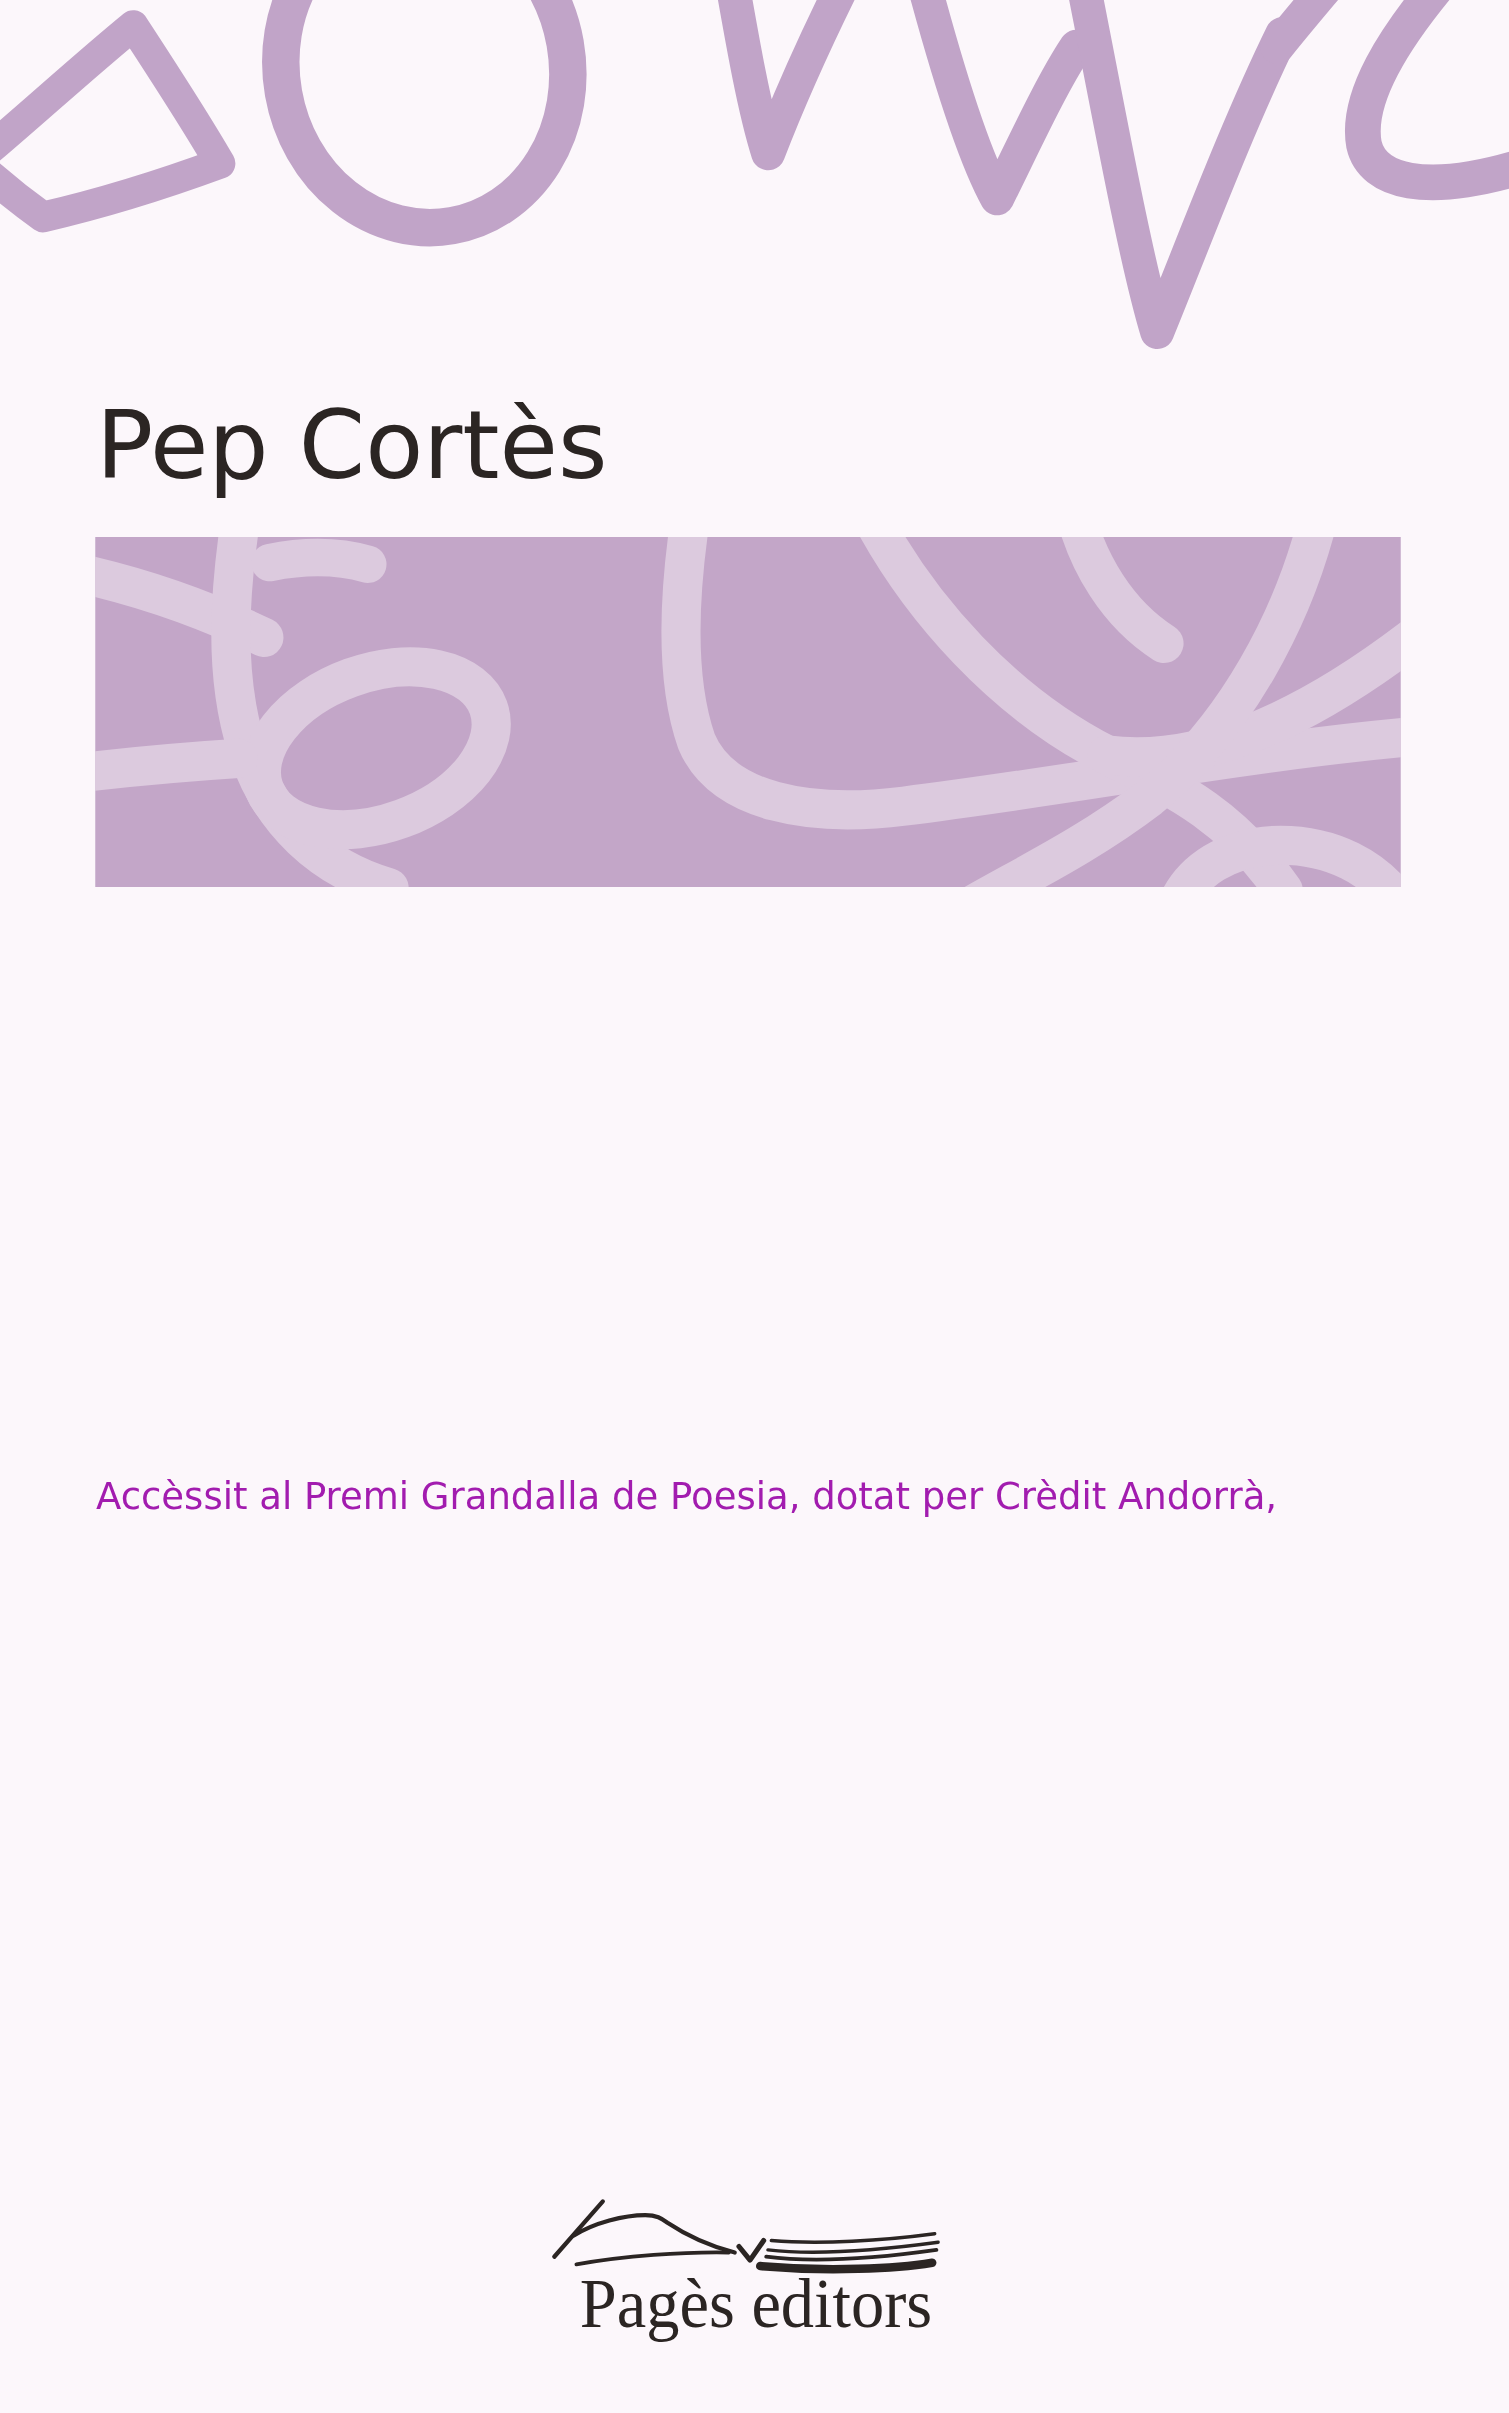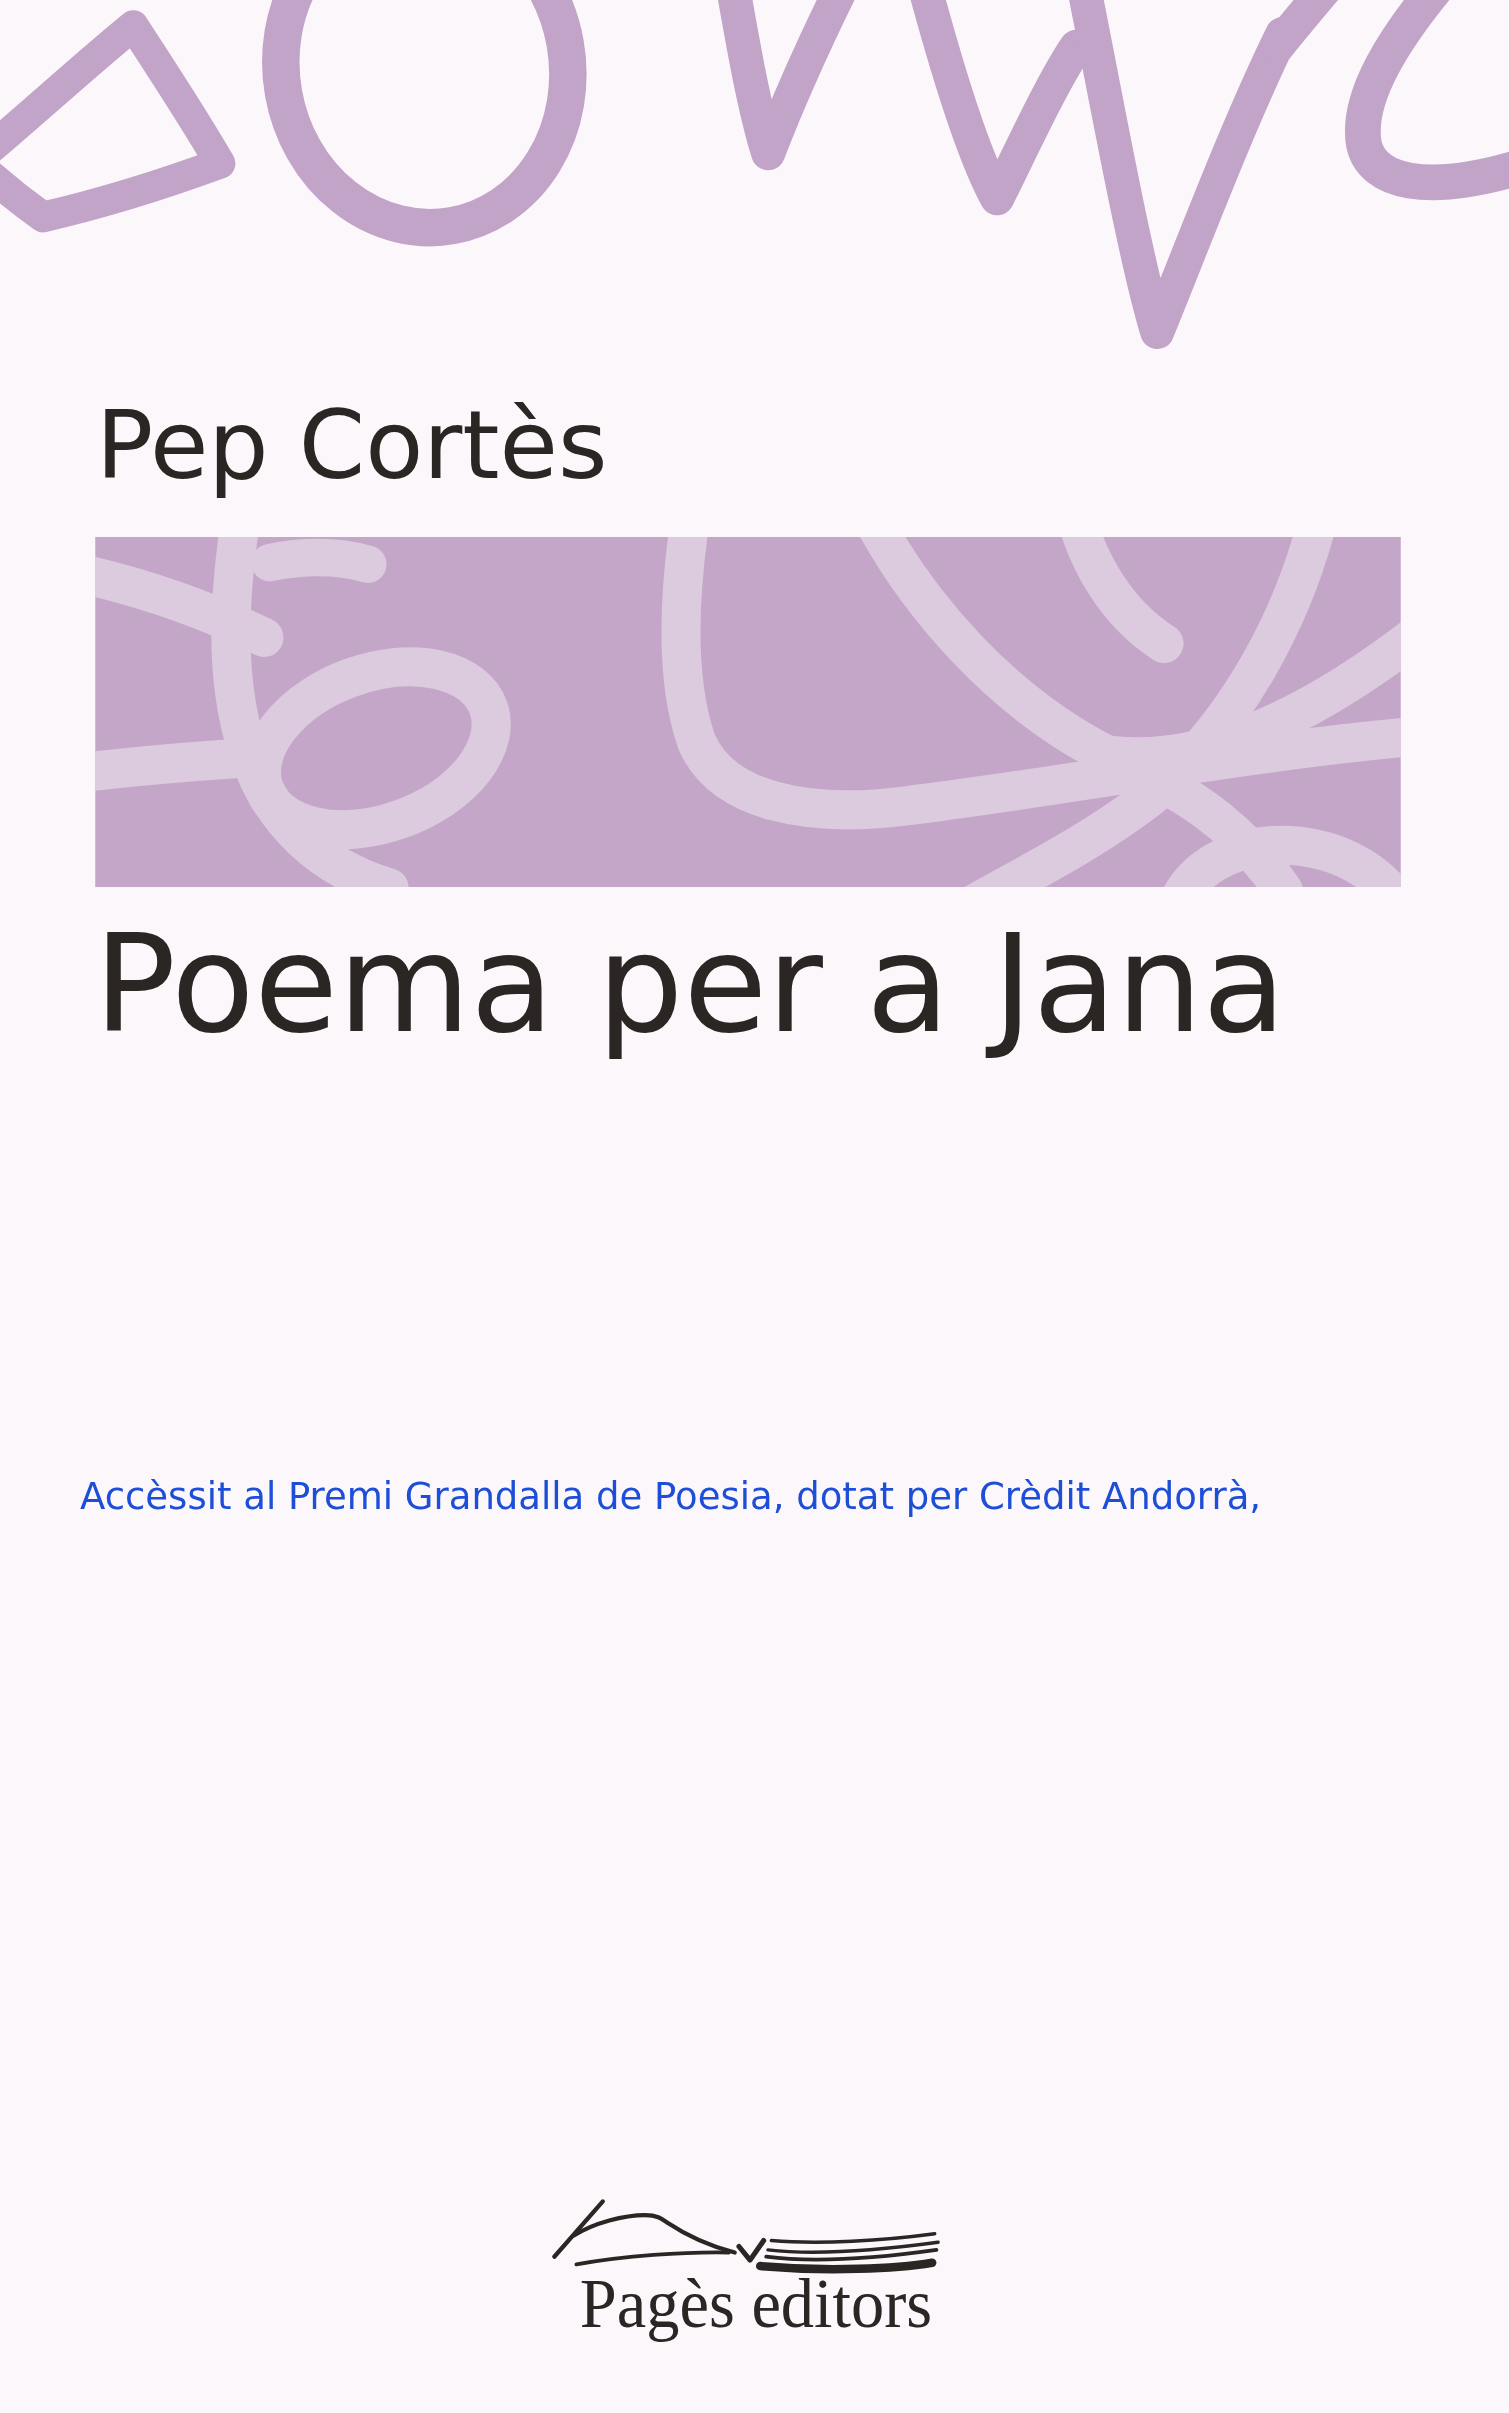--- a/index.html
+++ b/index.html
@@ -17,22 +17,22 @@
     letter-spacing:0px;white-space:nowrap;
   }
   .band-wrap{position:absolute;left:95px;top:537px;width:1306px;height:350px;}
   .band-wrap svg{display:block;}
   .title{
     position:absolute;left:94px;top:910px;
     font-size:136px;line-height:1.1;color:#2b2523;
     font-weight:400;white-space:nowrap;margin:0;
   }
   .award{
-    position:absolute;left:80px;top:1474px;
-    font-size:37px;line-height:45px;color:#1d4ed8;margin:0;
+    position:absolute;left:96px;top:1474px;
+    font-size:37px;line-height:45px;color:#a21caf;margin:0;
   }
   .logo{position:absolute;left:556px;top:2197px;width:400px;height:162px;text-align:right;}
   .logo svg{display:block;overflow:visible;}
   .logo-text{
     font-family:"Liberation Serif","DejaVu Serif",serif;
     font-size:82px;
   }
 </style>
 </head>
 <body>
@@ -65,21 +65,20 @@
         <path d="M 700,-30 C 686,60 680,165 706,240 C 736,312 840,330 950,316 C 1160,290 1370,248 1575,232"></path>
         <path d="M 908,-30 C 968,85 1068,195 1188,256 C 1255,290 1330,320 1395,415"></path>
         <path d="M 1188,256 C 1300,270 1420,215 1545,120"></path>
         <path d="M 1150,-30 C 1165,30 1200,90 1255,125"></path>
         <path d="M 1438,-30 C 1408,95 1338,225 1238,306 C 1162,364 1085,400 1020,438"></path>
         <path d="M 1268,438 C 1284,392 1332,362 1392,362 C 1452,362 1502,388 1532,430"></path>
       </g>
     </svg>
   </div>
 
-  <h1 class="title">Poema per a Jana</h1>
 
   <p class="award">
     <span>Accèssit al Premi Grandalla de Poesia, dotat per Crèdit Andorrà,</span><br>
   </p>
 
   <div class="logo">
     <svg width="400" height="162" viewBox="0 0 470 190" aria-hidden="true">
       <g fill="none" stroke-linecap="round" stroke-linejoin="round" stroke="#2b2523">
 
         <path d="M -2,70 L 55,5" stroke-width="5"></path>

